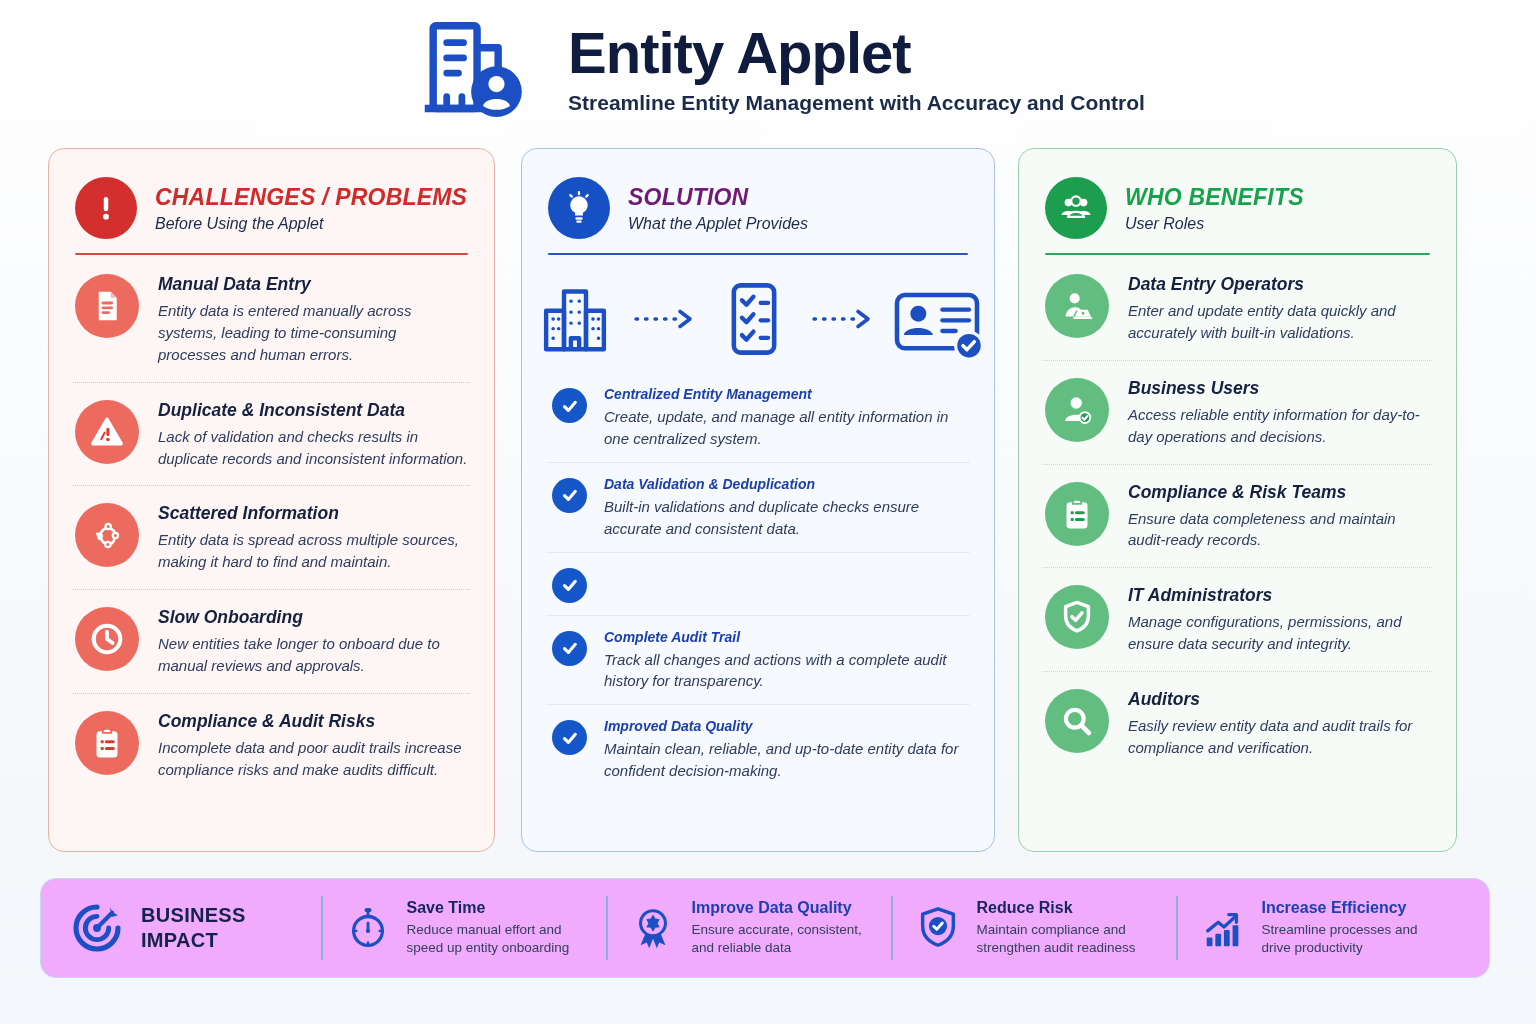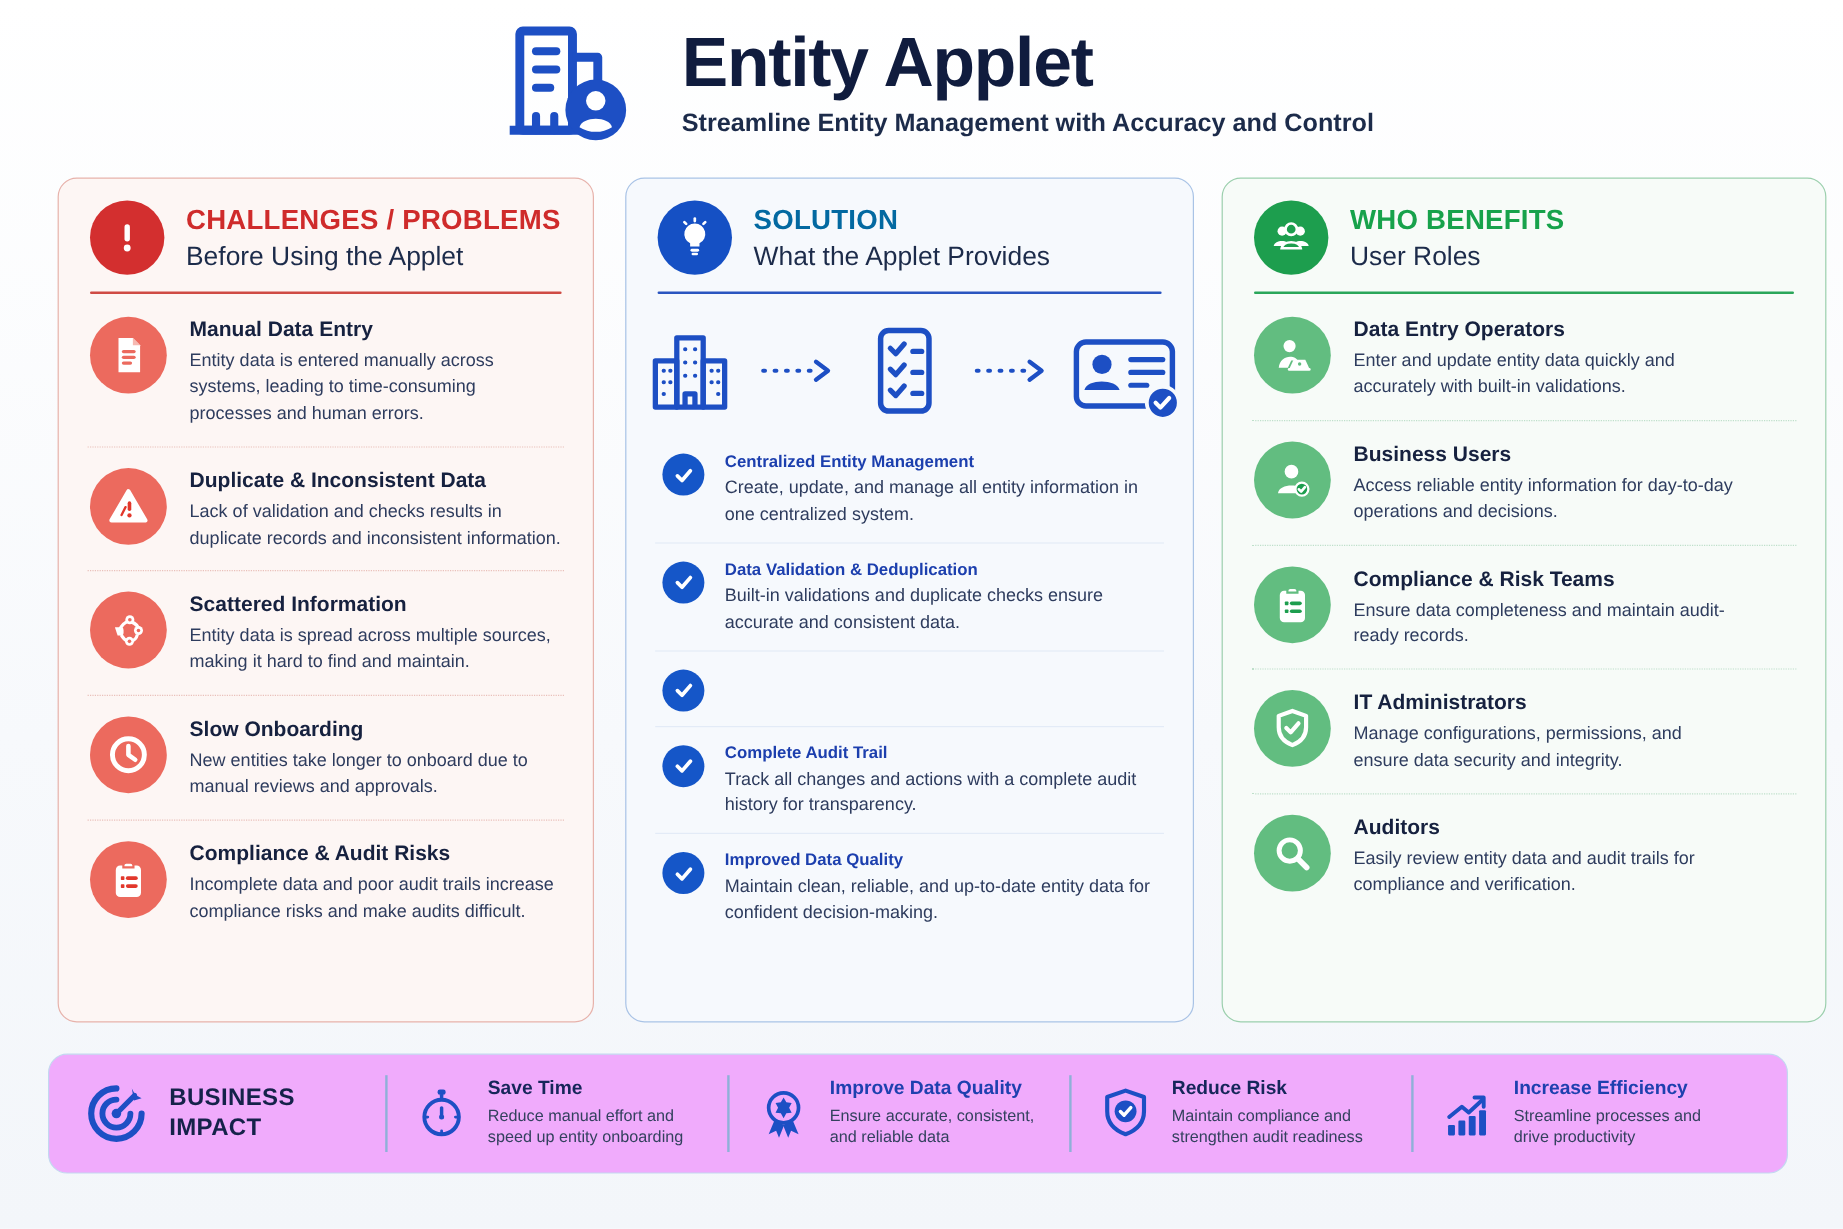--- a/index.html
+++ b/index.html
@@ -14,32 +14,32 @@
 
   
   .page-header { position:absolute; top:14px; left:0; width:100%;
     display:flex; justify-content:center; align-items:center; gap:42px;padding-left:27px; }
   .logo-icon { width:108px; height:108px; flex:none; }
   .header-text { display:flex; flex-direction:column; }
   .page-title { font-size:58px; font-weight:800; letter-spacing:-1px; color:#101c3e; line-height:1.1; }
   .page-subtitle { font-size:21px; font-weight:600; color:#1c2b4a; margin-top:6px; }
 
   
-  .card { position:absolute; top:148px; height:704px; border-radius:16px; padding:12px 24px; }
+  .card { position:absolute; top:148px; height:704px; border-radius:16px; padding:22px 24px;font-style:italic; }
   .card-red   { left:48px;   width:447px; background:#fdf6f4; border:1.5px solid #e7b2ab; }
   .card-blue  { left:521px;  width:474px; background:#f6f9fd; border:1.5px solid #a9c3e6; }
-  .card-green { left:1018px; width:504px; background:#f7fbf8; border:1.5px solid #9bcfad; }
+  .card-green { left:1018px; width:439px; background:#f7fbf8; border:1.5px solid #9bcfad; }
 
   .card-head { display:flex; align-items:center; gap:18px; padding:6px 2px 0 2px; }
   .head-circle { width:62px; height:62px; border-radius:50%; flex:none;
     display:flex; align-items:center; justify-content:center; }
   .hc-red { background:#d32f2f; } .hc-blue { background:#1550c4; } .hc-green { background:#1d9e4e; }
   .head-title { font-size:23px; font-weight:800; letter-spacing:.2px; }
-  .ht-red { color:#cf2b2b; } .ht-blue { color:#0369a1; } .ht-green { color:#17a24b; }
-  .head-sub { font-size:22px; font-weight:500; color:#1c2b4a; margin-top:4px; }
+  .ht-red { color:#cf2b2b; } .ht-blue { color:#701a75; } .ht-green { color:#17a24b; }
+  .head-sub { font-size:16px; font-weight:500; color:#1c2b4a; margin-top:4px; }
   .head-rule { height:2px; margin:14px 2px 2px 2px; border-radius:2px; }
   .hr-red { background:#cf4b44; } .hr-blue { background:#2a55c0; } .hr-green { background:#2aa65a; }
 
   .item { display:flex; gap:19px; align-items:flex-start; padding:17px 2px 16px 2px; }
   .item + .item { border-top:1.5px dotted transparent; }
   .card-red  .item + .item { border-top-color:#e9c0ba; }
   .card-green .item + .item { border-top-color:#bedfca; }
   .item-circle { width:64px; height:64px; border-radius:50%; flex:none;
     display:flex; align-items:center; justify-content:center; }
   .ic-coral { background:#ec6a5e; } .ic-green { background:#62bd80; }

